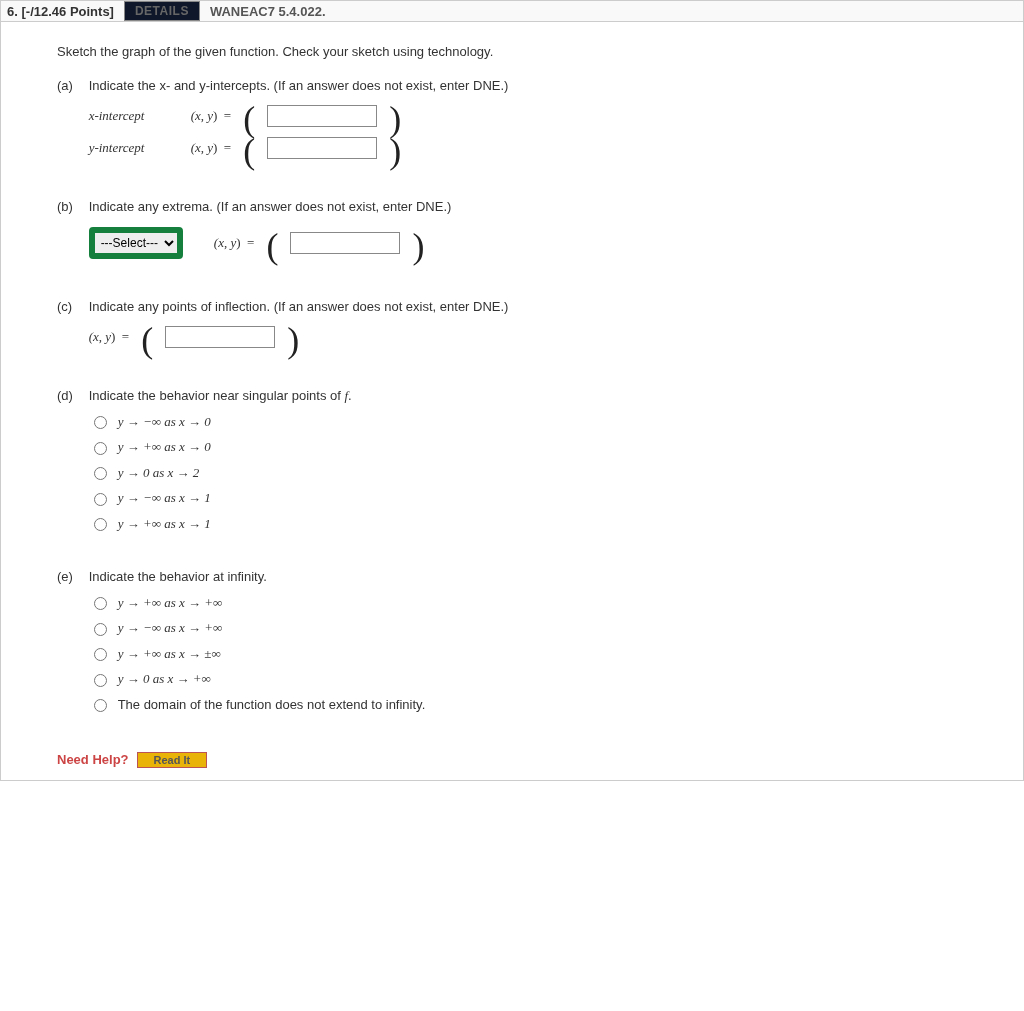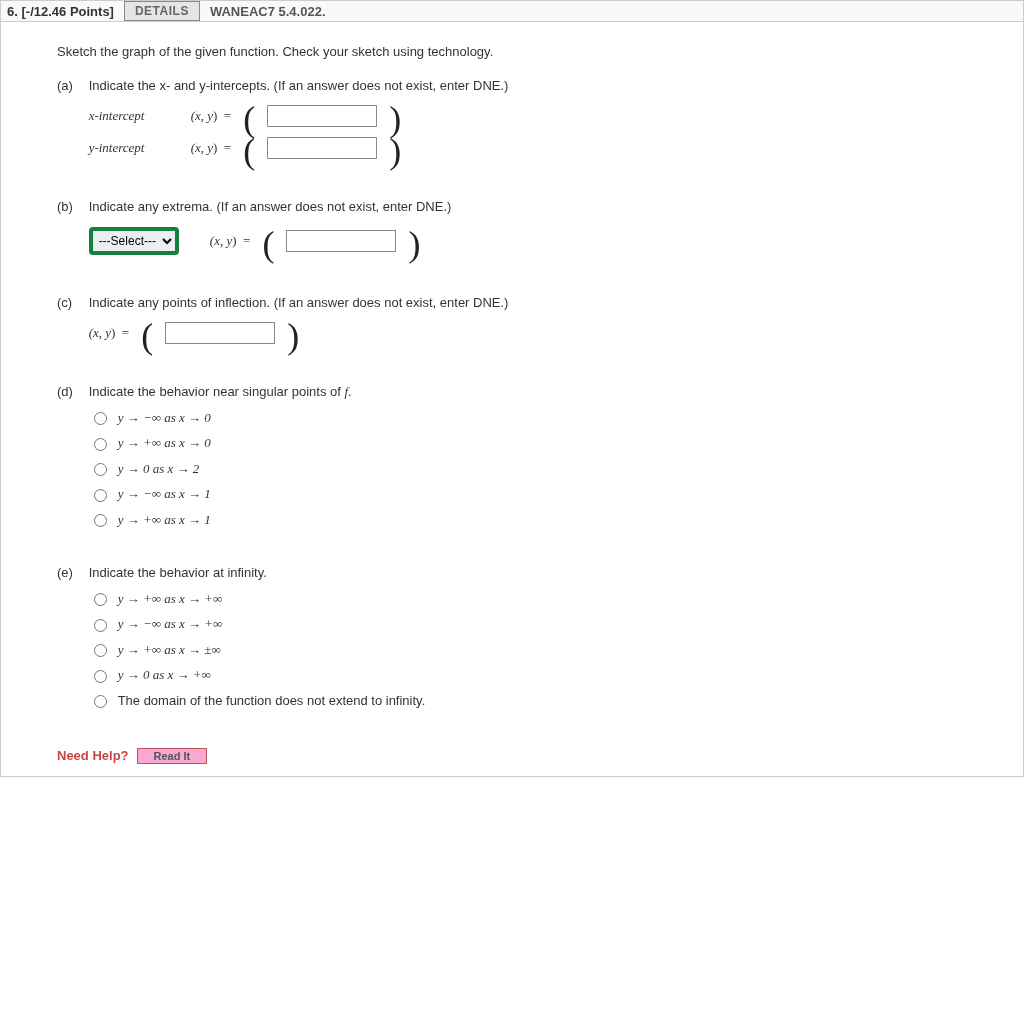--- a/index.html
+++ b/index.html
@@ -18,21 +18,21 @@
     gap: 10px;
     background: #f9f9f9;
   }
   .q-num-points {
     font-weight: bold;
     color: #333;
     font-size: 13px;
   }
   .details-btn {
     border: 1px solid #888;
-    background: #e5e5e5;
+    background: #0f172a;
     color: #666;
     padding: 2px 10px;
     font-size: 12px;
     font-weight: bold;
     letter-spacing: 0.5px;
   }
   .book-ref {
     color: #555;
     font-weight: bold;
     font-size: 13px;
@@ -96,21 +96,21 @@
     width: 100px;
     height: 20px;
     border: 1px solid #888;
     background: #fff;
     font-size: 13px;
     padding: 0 4px;
   }
   select.extrema {
     font-size: 12px;
     padding: 2px;
-    border: 4px solid #15803d;
+    border: 6px solid #15803d;
     background: #eee;
     border-radius: 4px;
   }
   .radio-list {
     margin-top: 6px;
     margin-left: 0;
   }
   .radio-row {
     display: flex;
     align-items: center;
@@ -129,21 +129,21 @@
     display: flex;
     align-items: center;
     gap: 8px;
   }
   .need-help-label {
     color: #c44;
     font-weight: bold;
   }
   .readit-btn {
     border: 1px solid #b55;
-    background: #f9a8d4;
+    background: #eab308;
     color: #555;
     font-size: 11px;
     padding: 1px 16px;
     font-weight: bold;
   }
   sup { font-size: 0.75em; }
 </style>
 </head>
 <body>
 

